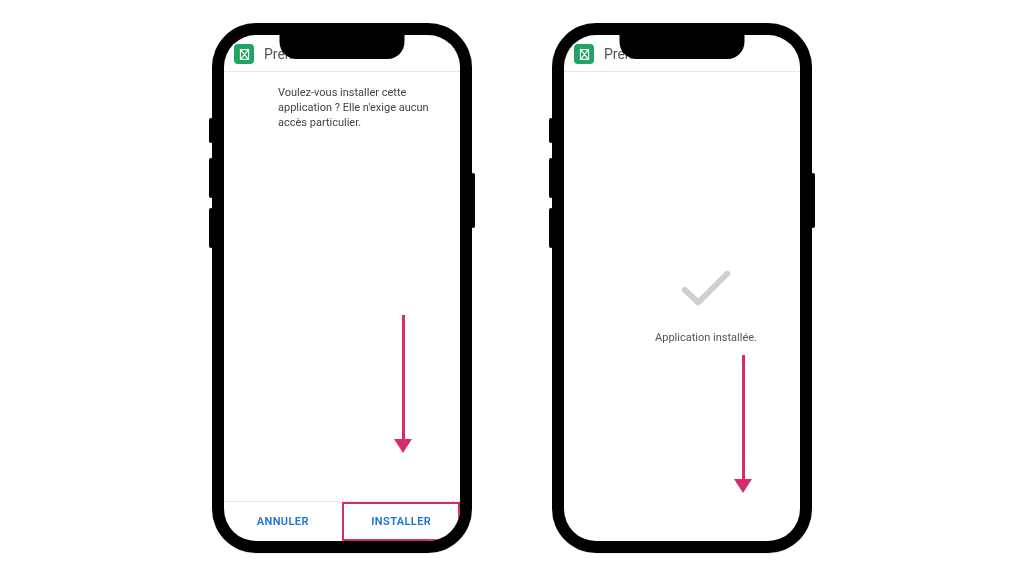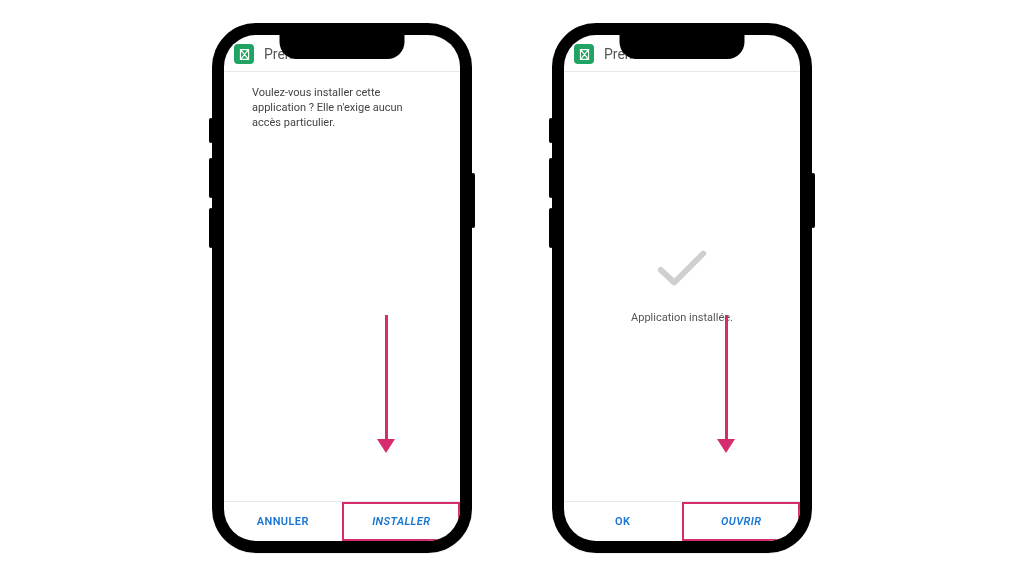--- a/index.html
+++ b/index.html
@@ -67,23 +67,24 @@
     }
     .app-icon svg { width: 13px; height: 13px; }
     .title-text {
       font-size: 14px;
       color: #555;
       font-weight: 400;
     }
     .content {
       flex: 1;
       position: relative;
-      padding: 14px 28px 0;
+      padding: 14px 6px 0;
       display: flex;
       flex-direction: column;
+      margin-left: 48px;
     }
     .prompt-text {
       font-size: 11px;
       color: #444;
       line-height: 1.35;
     }
     .installed-block {
       flex:1;
       display:flex;
       flex-direction:column;
@@ -108,21 +109,21 @@
       align-items:center;
       justify-content:center;
       font-size: 11px;
       font-weight: 600;
       letter-spacing: 0.4px;
       color: #1976d2;
       text-transform: uppercase;
       cursor: pointer;
       text-align: center;
     }
-    .btn + .btn { border-left: 1px solid #e8e8e8; font-style: italic; }
+    .btn + .btn { border-left: 1px solid #e8e8e8; }
     .btn.highlighted {
       outline: 2px solid #d42c6d;
       outline-offset: -2px;
     }
     .arrow {
       position: absolute;
       left: 65%;
       bottom: 48px;
       display: flex;
       flex-direction: column;
@@ -196,18 +197,14 @@
               <path d="M8 27 L22 40 L52 10" stroke="#cfcfcf" stroke-width="6" fill="none" stroke-linecap="round" stroke-linejoin="round"></path>
             </svg>
         </span>
         <span class="installed-text">Application installée.</span>
       </div>
       <div class="arrow">
         <div class="arrow-stem"></div>
         <div class="arrow-head"></div>
       </div>
     </div>
-    <div class="button-bar">
-      <div class="btn">OK</div>
-      <div class="btn highlighted">OUVRIR</div>
-    </div>
   </div>
 </div>
 
 </body></html>

